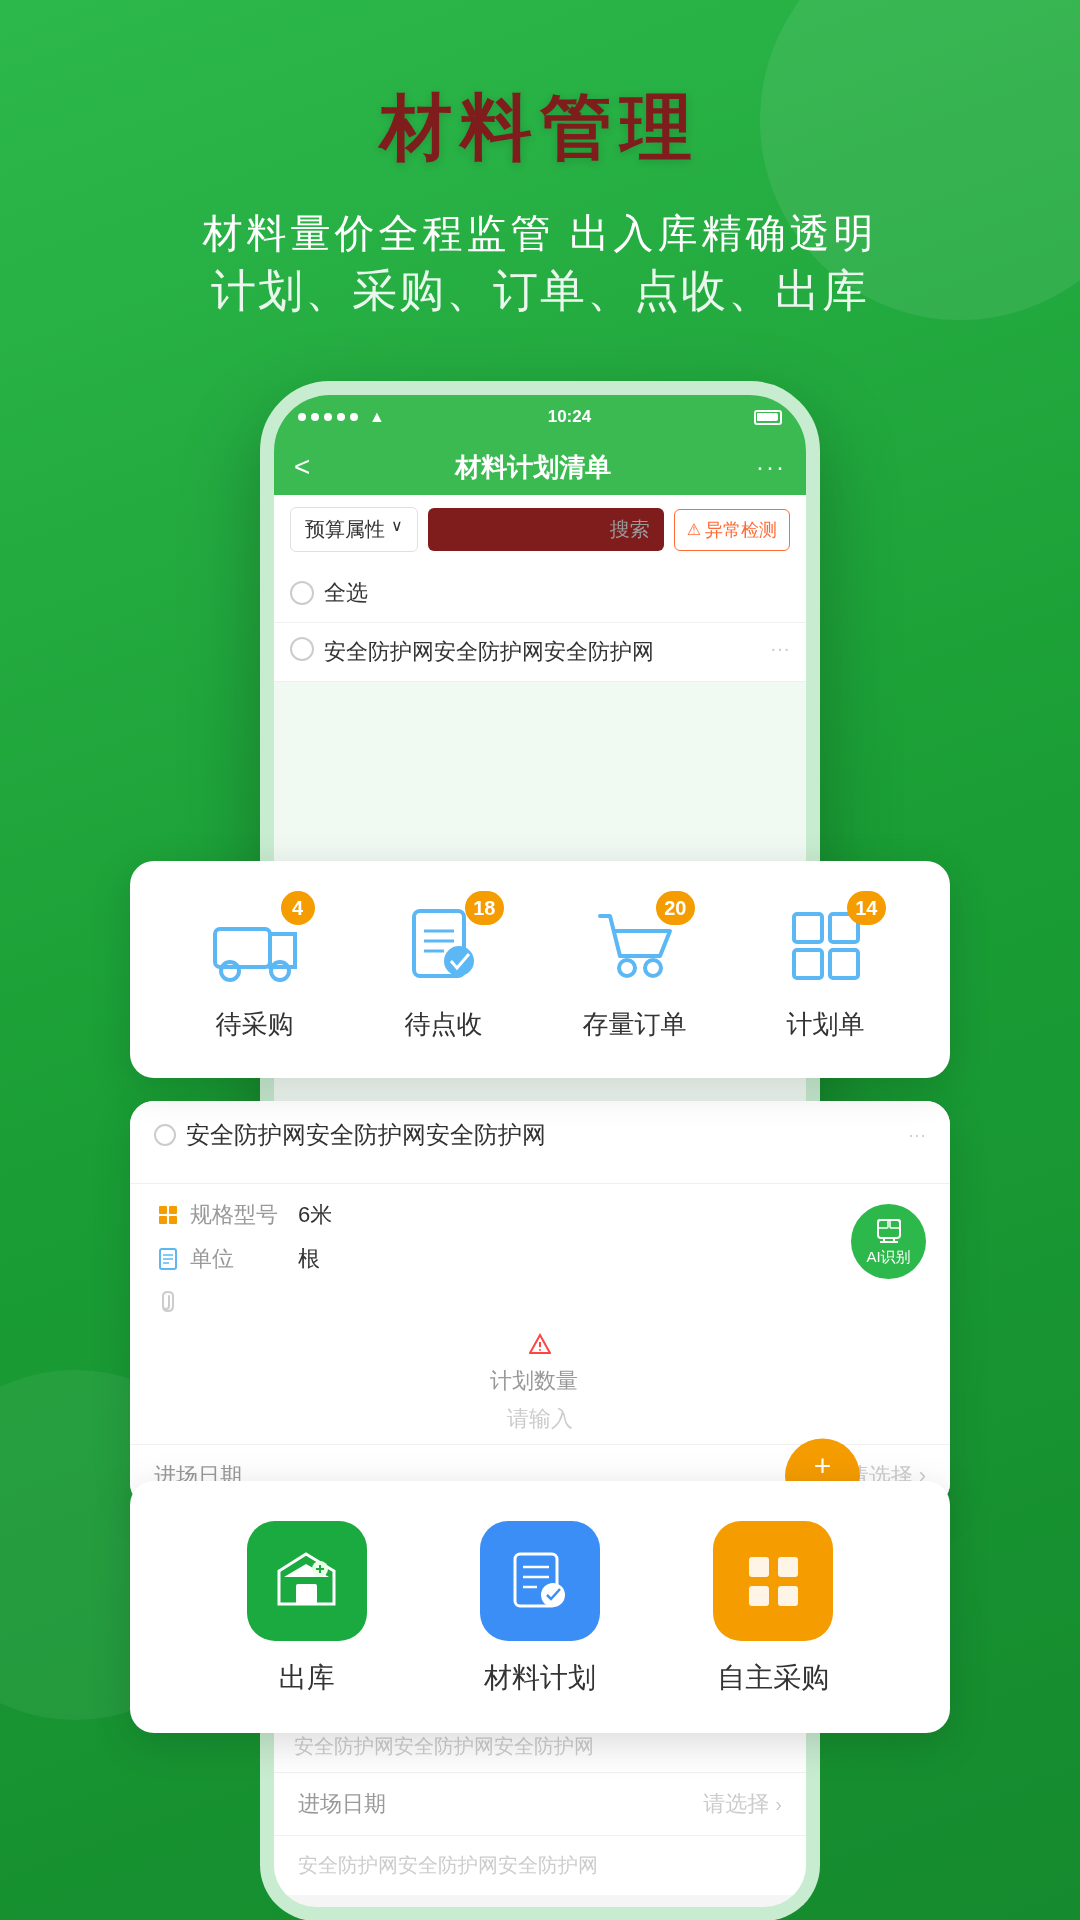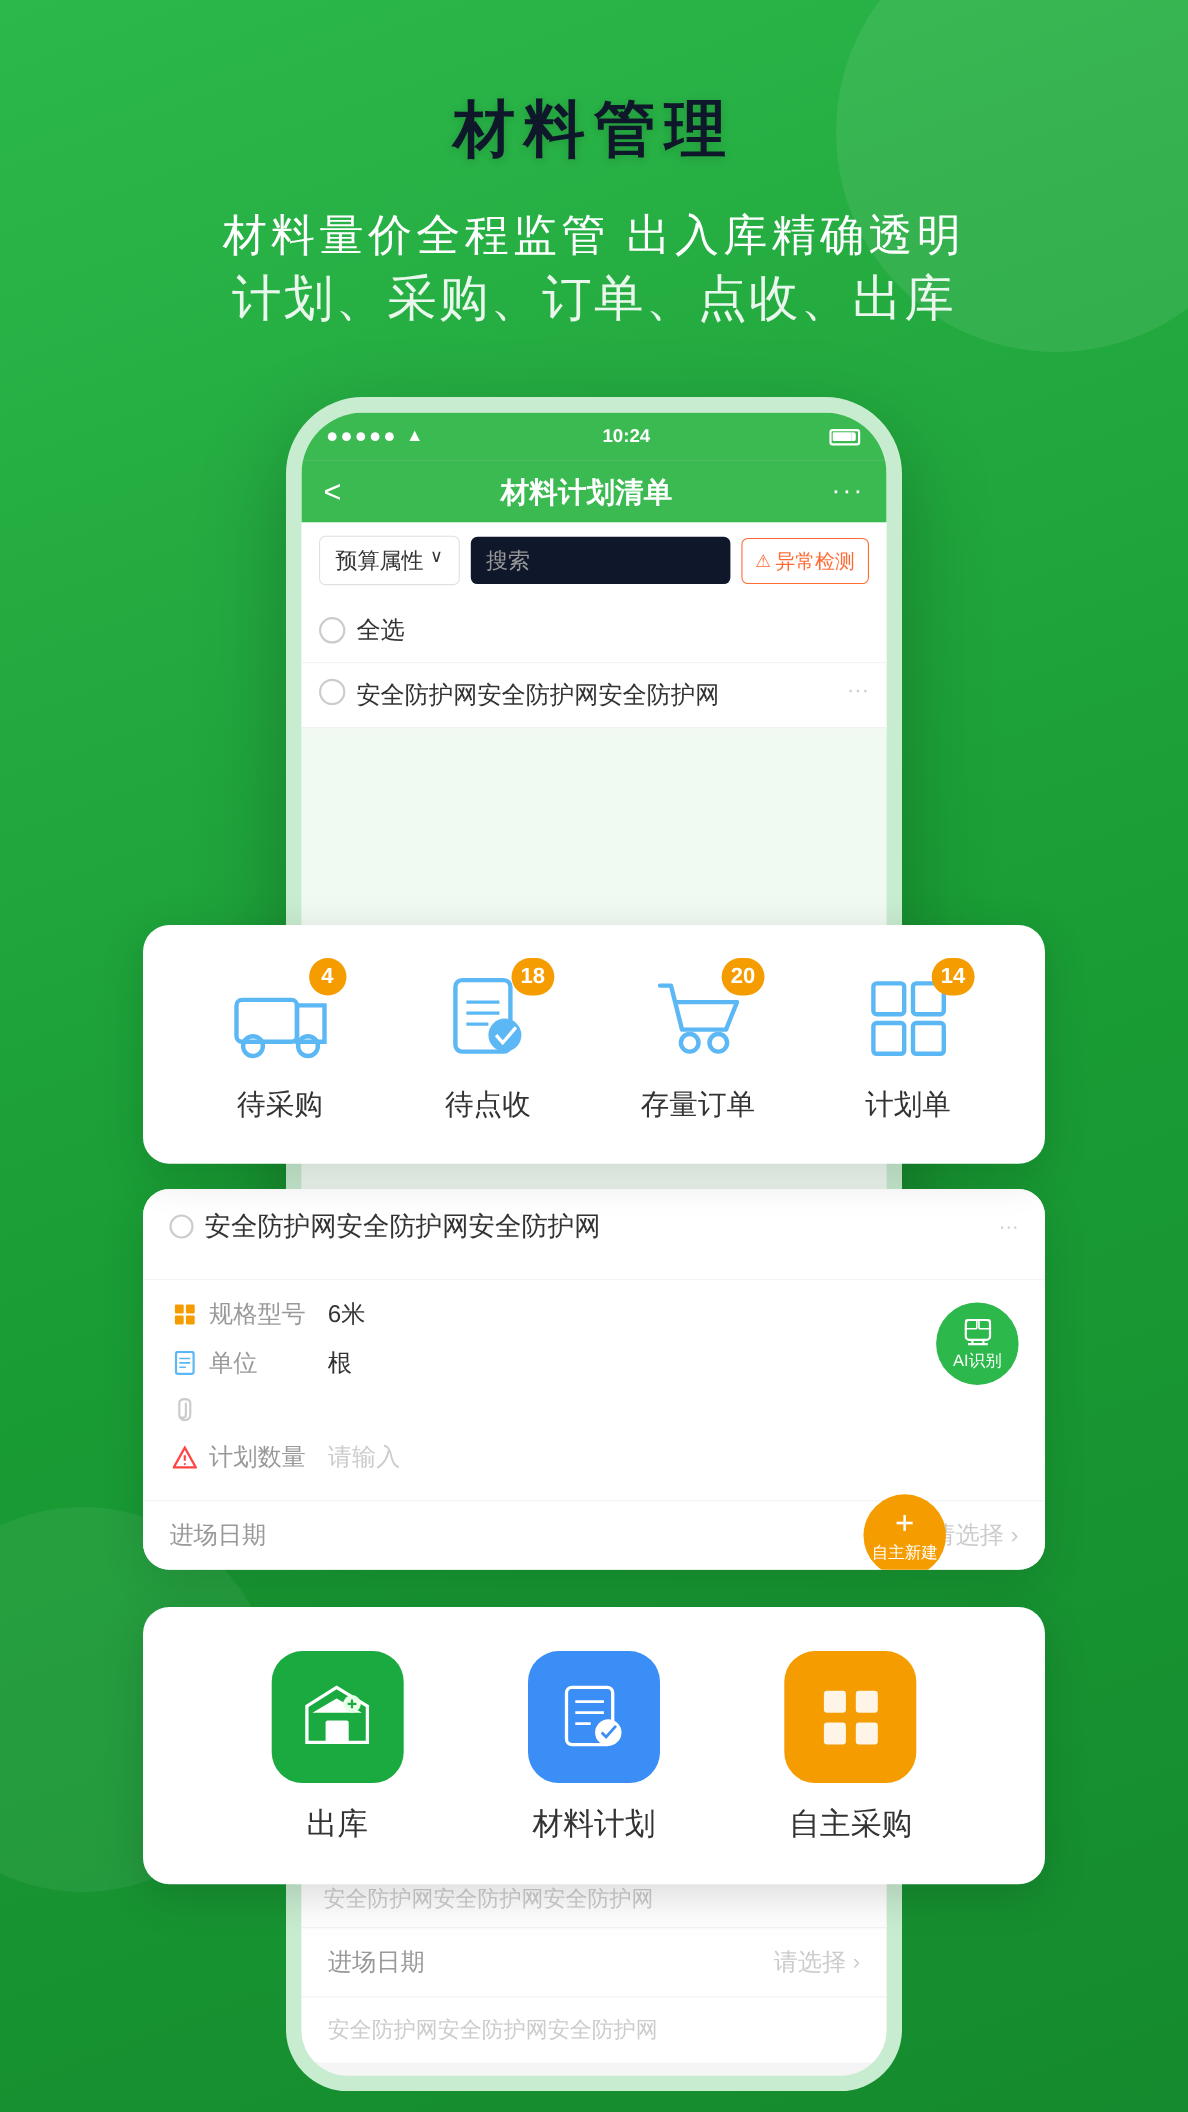--- a/index.html
+++ b/index.html
@@ -33,22 +33,22 @@
     }
 
     .header-section {
       text-align: center;
       padding-top: 80px;
       position: relative;
       z-index: 2;
     }
 
     .main-title {
-      color: #0f172a;
-      font-size: 56px;
+      color: #7f1d1d;
+      font-size: 72px;
       font-weight: 900;
       letter-spacing: 8px;
       text-shadow: 0 2px 8px rgba(0,0,0,0.15);
     }
 
     .subtitle-line1 {
       color: white;
       font-size: 40px;
       font-weight: 500;
       margin-top: 30px;
@@ -169,26 +169,26 @@
       display: flex;
       gap: 6px;
       border: 1px solid #e0e0e0;
       border-radius: 6px;
       padding: 8px 14px;
       font-size: 20px;
       color: #333;
     }
     .filter-search {
       flex: 1;
-      background: #0f172a;
+      background: #7f1d1d;
       border-radius: 6px;
       padding: 8px 14px;
       font-size: 20px;
       color: #999;
-      text-align: left;
+      text-align: right;
     }
     .filter-abnormal {
       border: 1px solid #ff6b35;
       border-radius: 6px;
       padding: 8px 12px;
       font-size: 18px;
       color: #ff6b35;
       display: flex;
       align-items: center;
       gap: 4px;
@@ -611,21 +611,21 @@
       </div>
       <div class="detail-field-row" style="margin-bottom:14px;">
         <div class="field-icon">
           <svg width="22" height="22" viewBox="0 0 22 22">
             <path d="M12 5 L12 15 Q12 18 9 18 Q6 18 6 15 L6 5 Q6 1 11 1 Q16 1 16 5 L16 15 Q16 20 11 20 Q6 20 6 15" fill="none" stroke="#ccc" stroke-width="2" stroke-linecap="round"></path>
           </svg>
         </div>
         <span class="field-label"></span>
         <span class="field-value"></span>
       </div>
-      <div class="detail-field-row" style="margin-bottom:14px;">
+      <div class="detail-field-row" style="flex-direction:column;">
         <div class="field-icon">
           <svg width="22" height="22" viewBox="0 0 22 22">
             <polygon points="11,2 21,20 1,20" fill="none" stroke="#ff4444" stroke-width="2"></polygon>
             <line x1="11" y1="9" x2="11" y2="14" stroke="#ff4444" stroke-width="2"></line>
             <circle cx="11" cy="17" r="1" fill="#ff4444"></circle>
           </svg>
         </div>
         <span class="field-label">计划数量</span>
         <span class="field-placeholder">请输入</span>
       </div>

